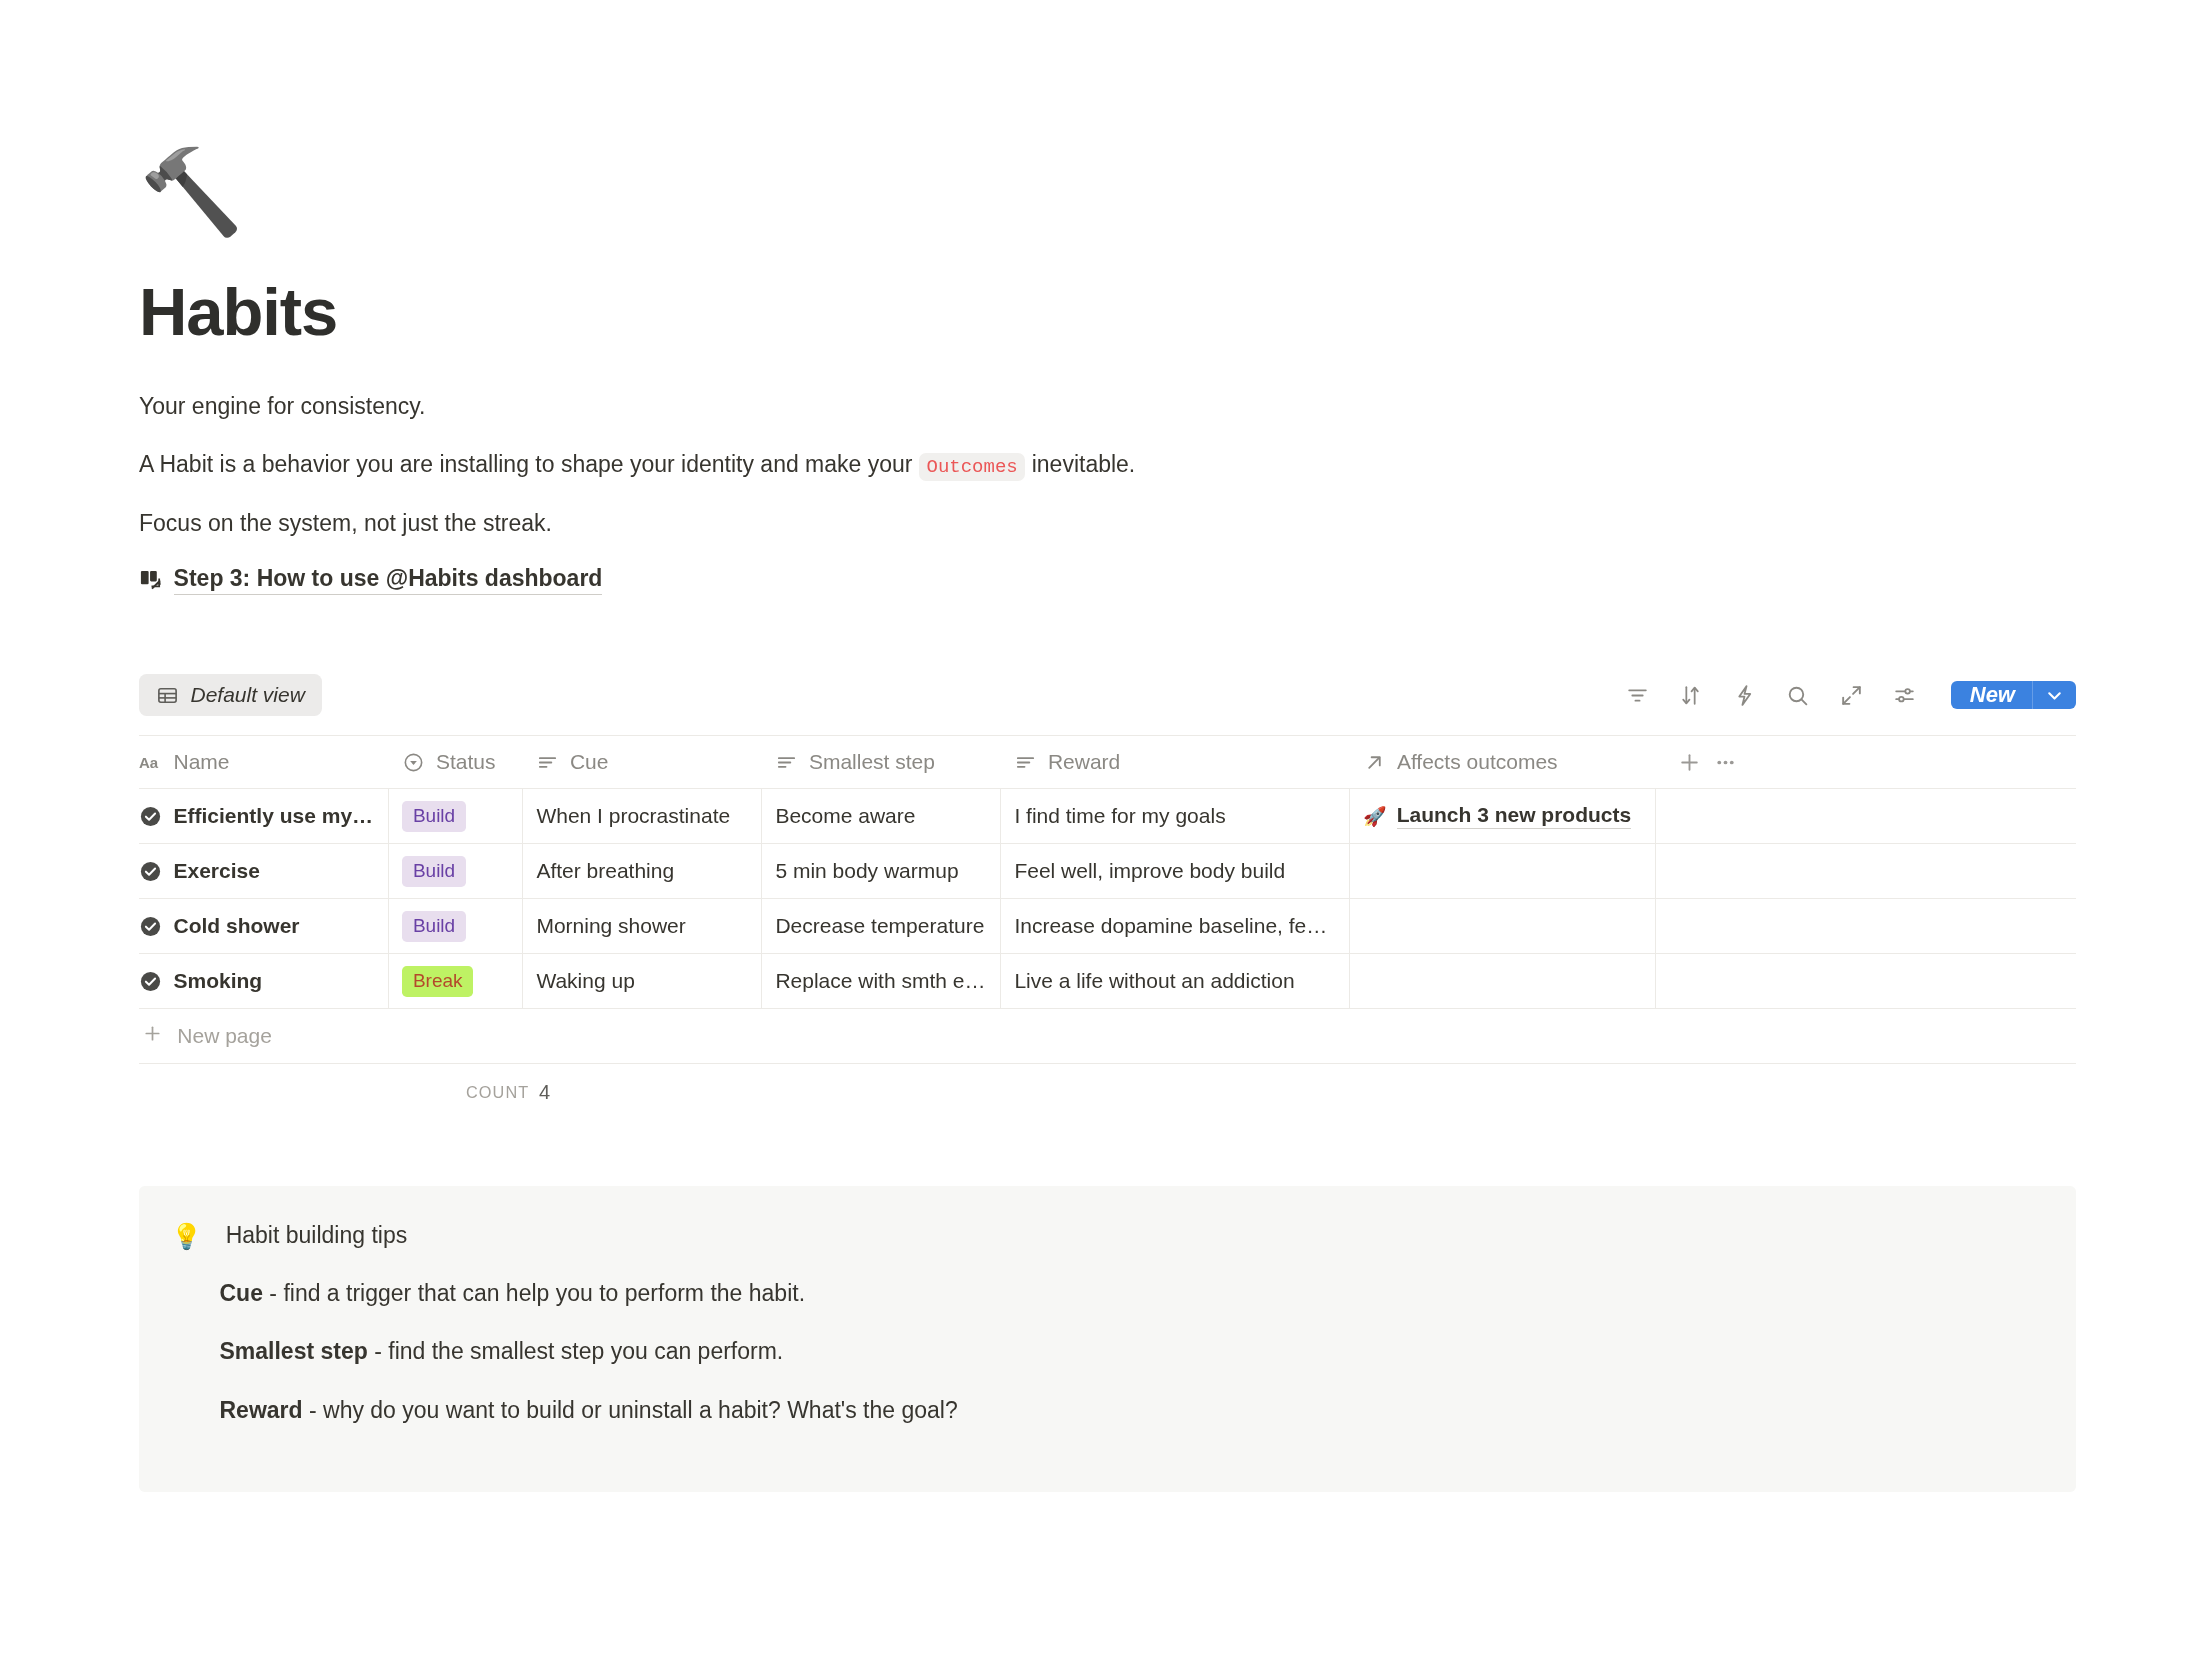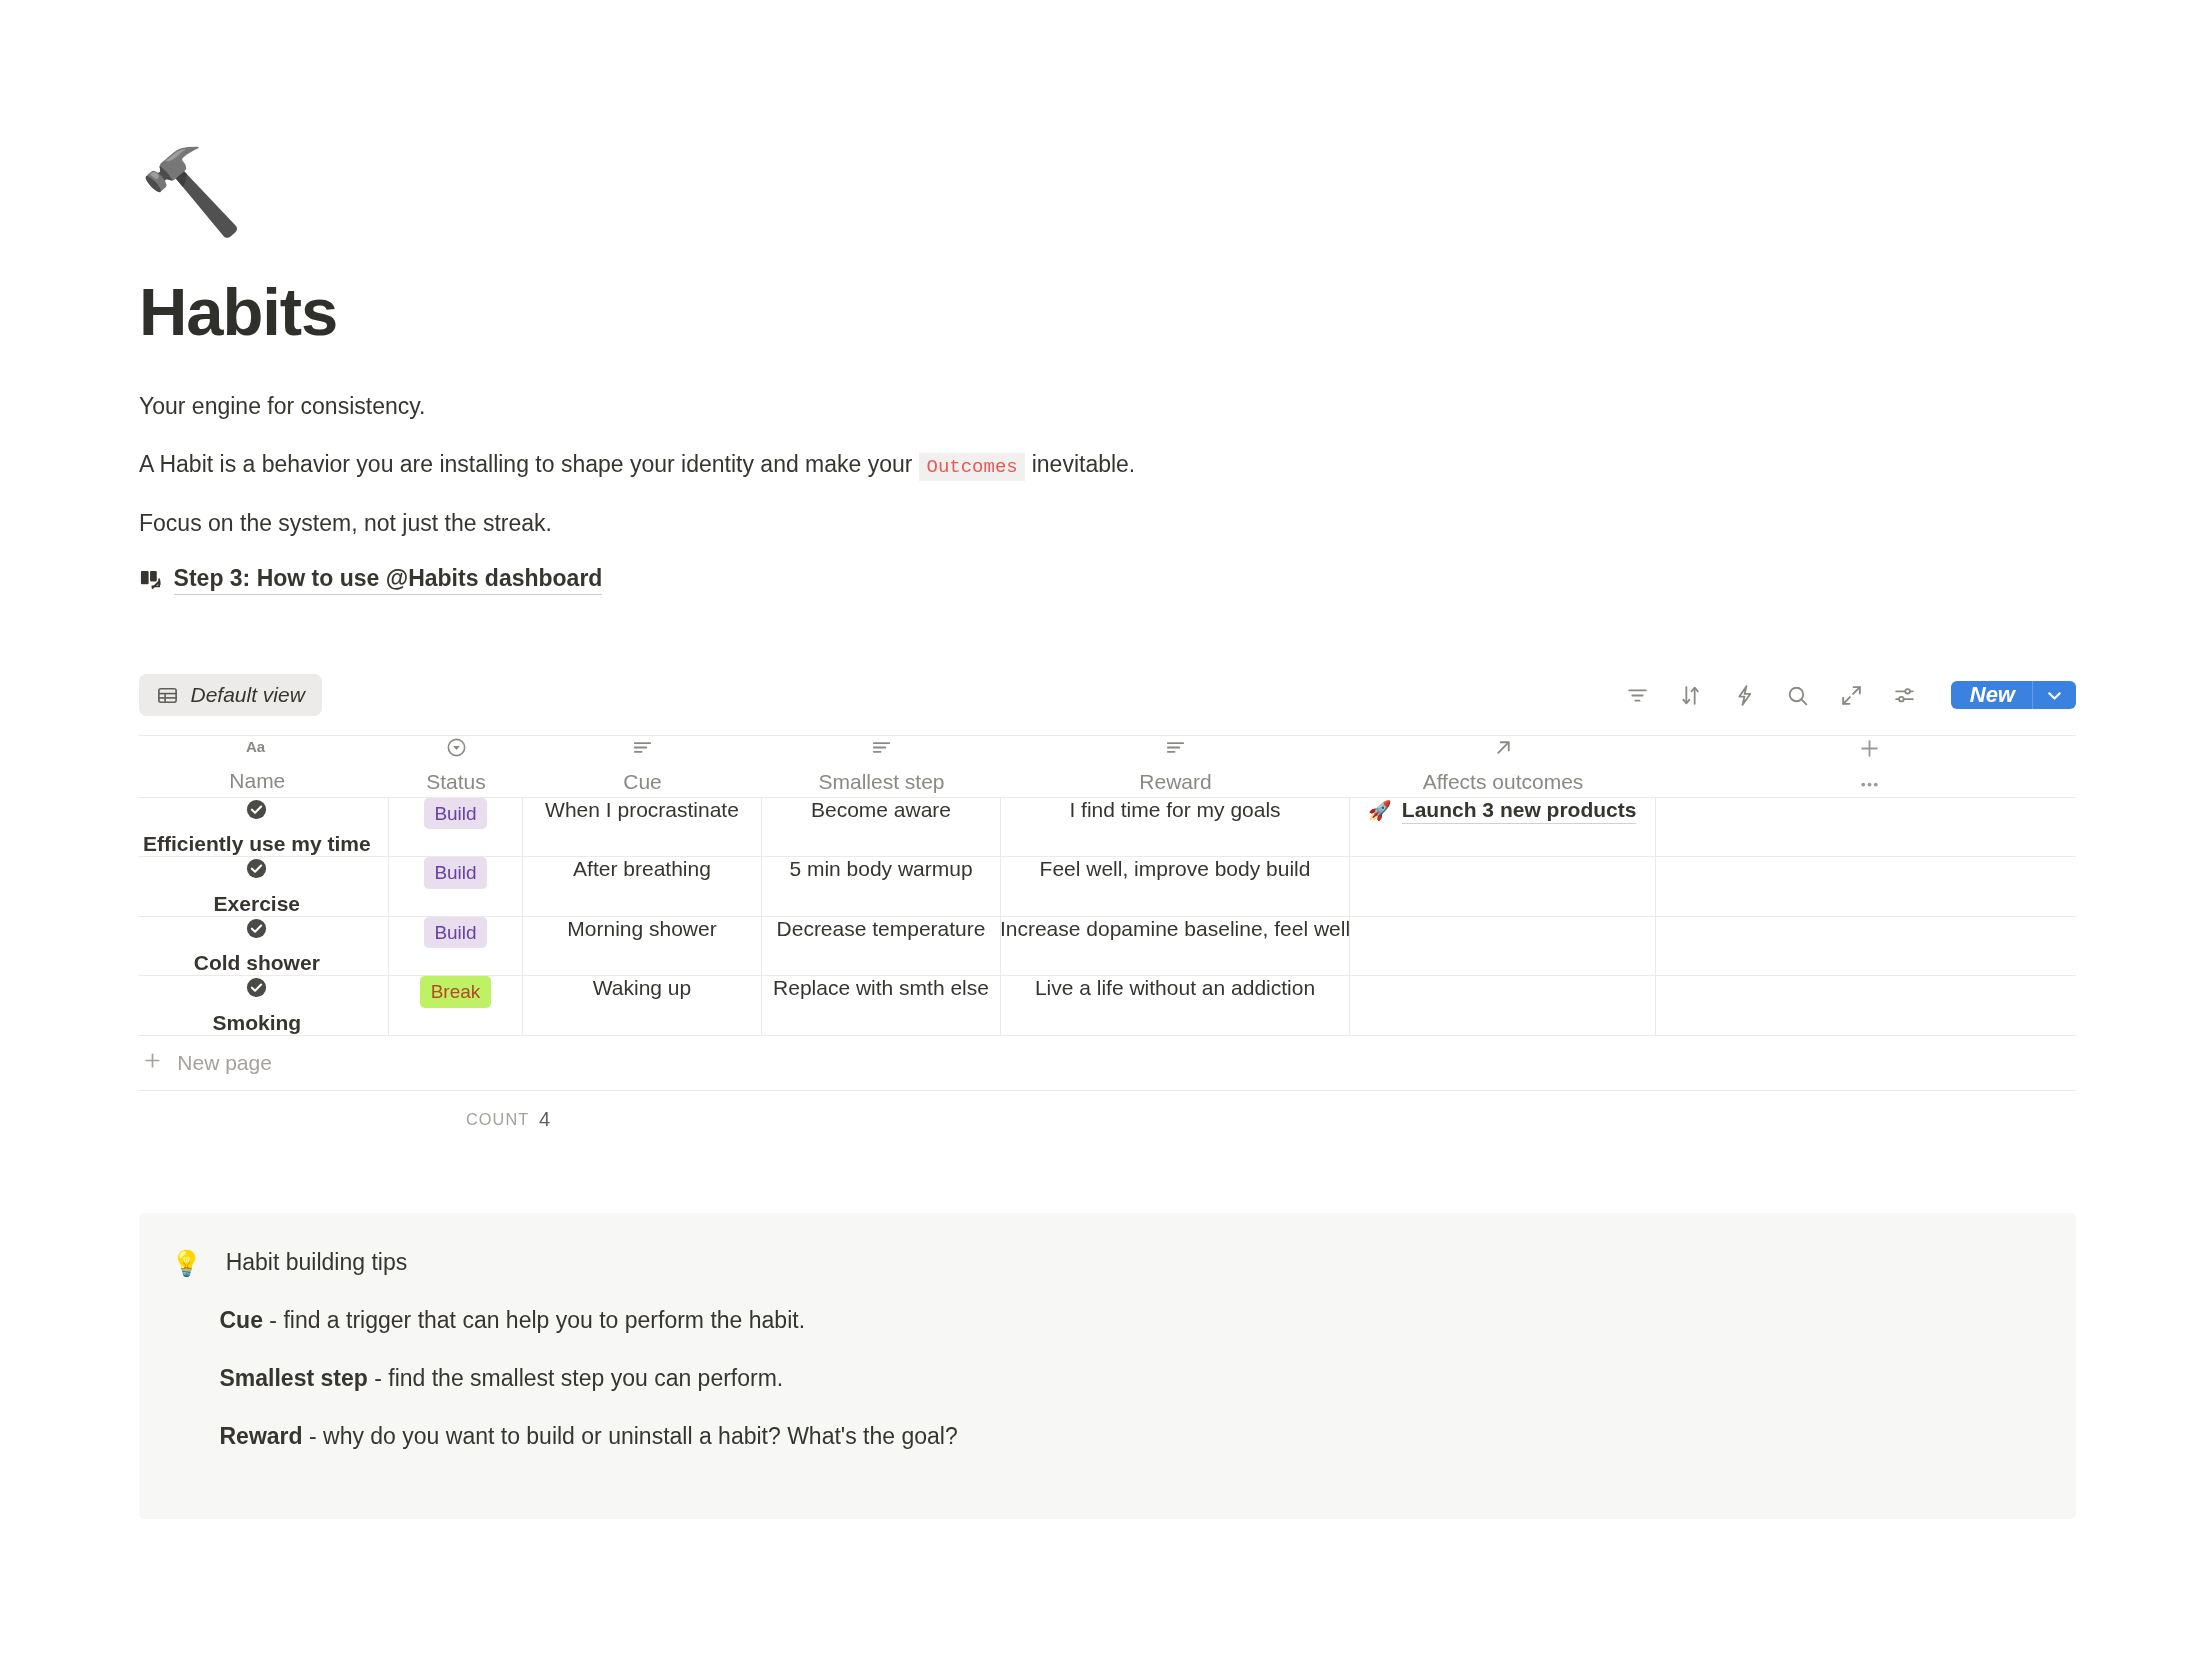--- a/index.html
+++ b/index.html
@@ -61,21 +61,21 @@
     color: #37352f;
   }
   .desc + .desc { margin-top: 25px; }
 
   .inline-code {
     font-family: "Liberation Mono", "DejaVu Sans Mono", monospace;
     font-size: 19px;
     background: #f1f0ee;
     color: #eb5757;
     padding: 2.9px 7.6px;
-    border-radius: 0;
+    border-radius: 7px;
     white-space: nowrap;
   }
 
   .page-link-row {
     margin-top: 25px;
     display: flex;
     align-items: center;
     gap: 9.6px;
     font-size: 23px;
   }
@@ -172,21 +172,20 @@
 
   .cell {
     display: flex;
     align-items: center;
     padding: 0 13.4px;
     font-size: 21px;
     border-right: 1px solid #eceae6;
     min-height: 54px;
     overflow: hidden;
     white-space: nowrap;
-    flex-direction: column;
   }
   .head-row .cell {
     color: #8b8984;
     min-height: 52px;
     gap: 10.5px;
     border-right: none;
   }
   .head-row .cell .h-icon {
     display: inline-flex;
     align-items: center;

